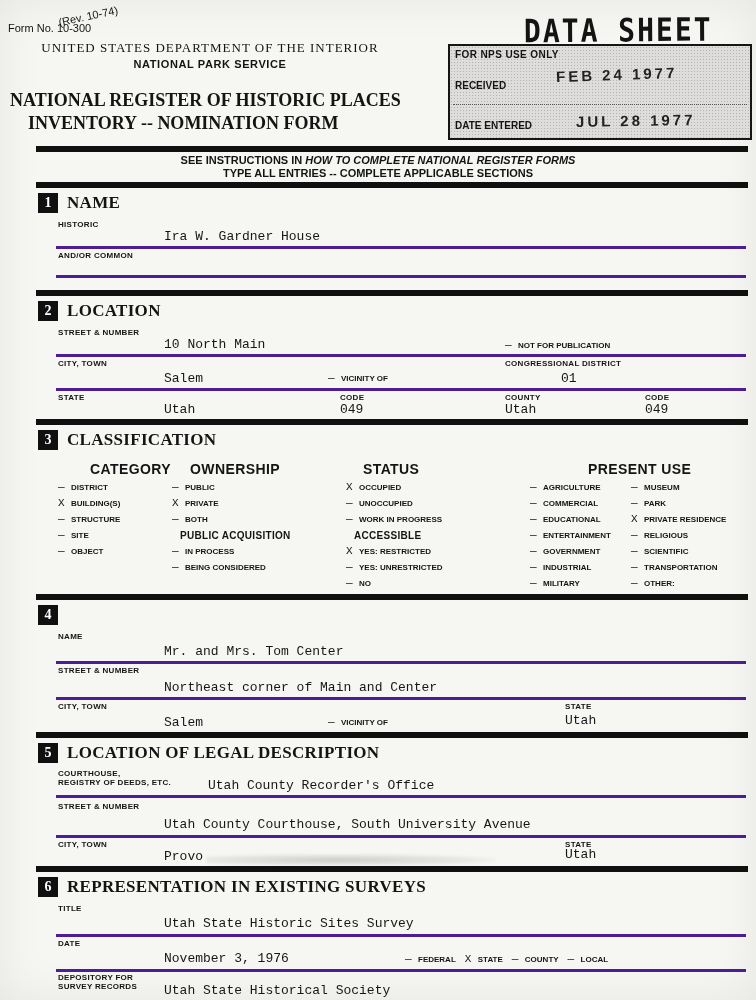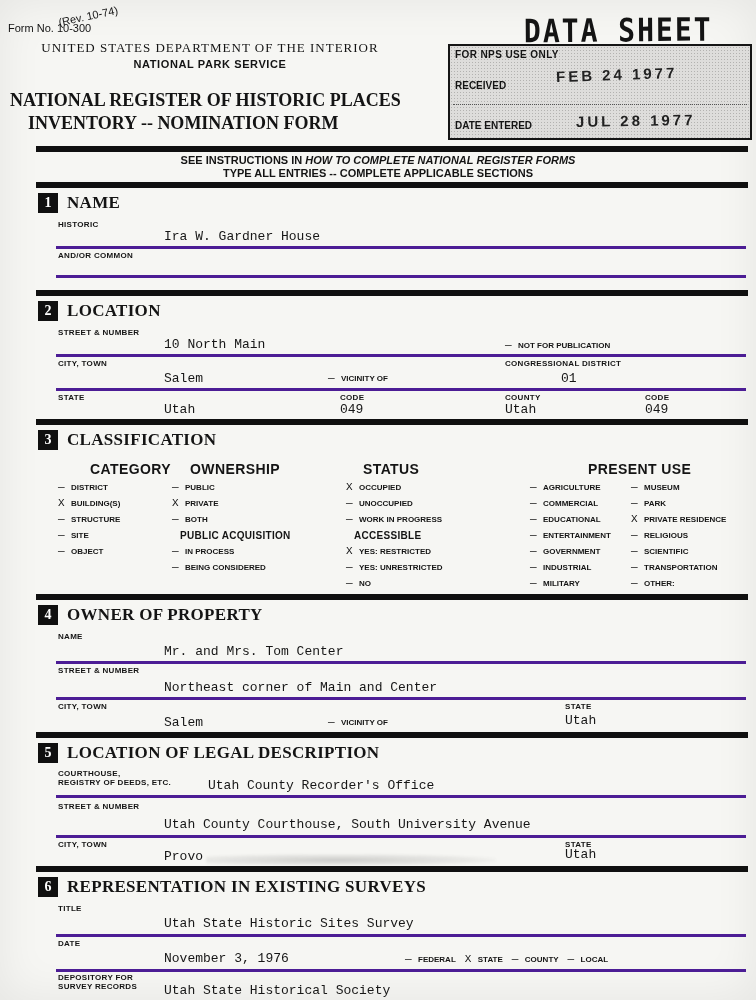--- a/index.html
+++ b/index.html
@@ -284,21 +284,20 @@
       <div class="cls-item">
           <span class="mk">—</span>
           <span>OTHER:</span>
         </div>
     </div>
   </div>
 
   <div class="bar"></div>
   <div class="sec-head">
     <div class="sec-num">4</div>
-    <div class="sec-title">OWNER OF PROPERTY</div>
   </div>
   <div class="frow" style="height:31px">
     <span class="flab" style="top:2px;left:2px">NAME</span>
     <span class="fval" style="bottom:2px;left:108px">Mr. and Mrs. Tom Center</span>
   </div>
   <div class="frow" style="height:33px">
     <span class="flab" style="top:2px;left:2px">STREET &amp; NUMBER</span>
     <span class="fval" style="bottom:2px;left:108px">Northeast corner of Main and Center</span>
   </div>
   <div class="frow noline" style="height:32px">

